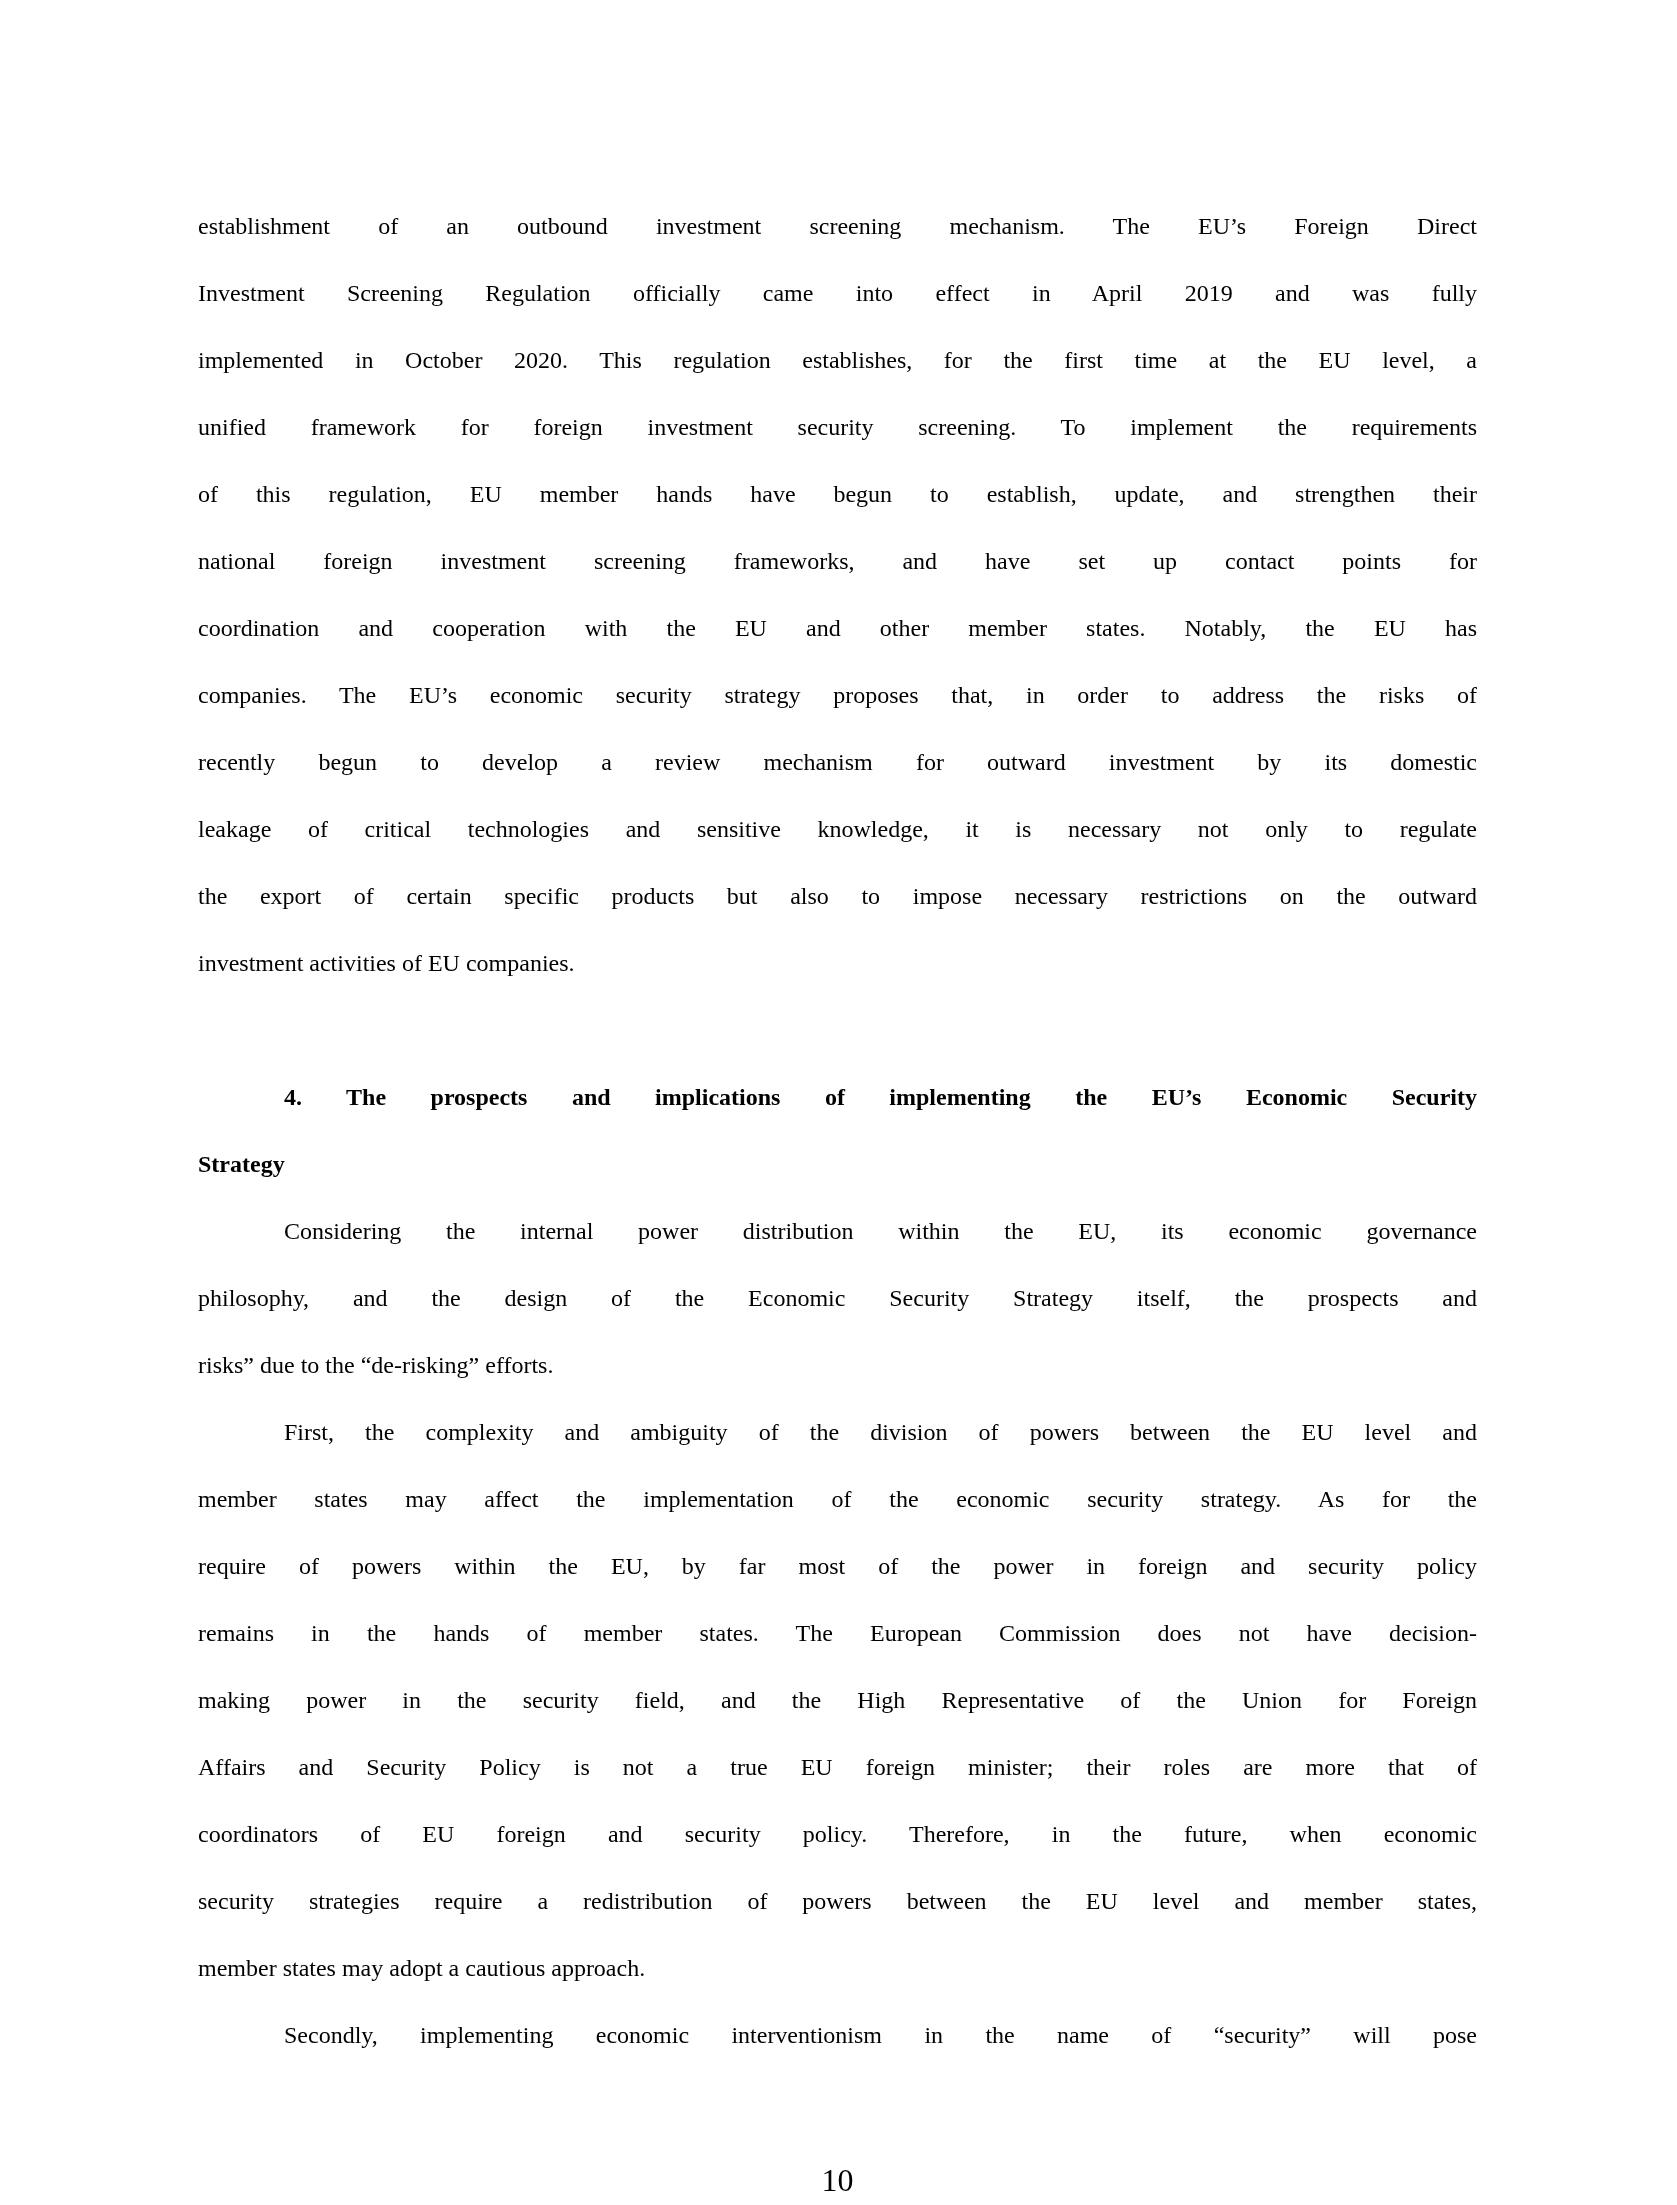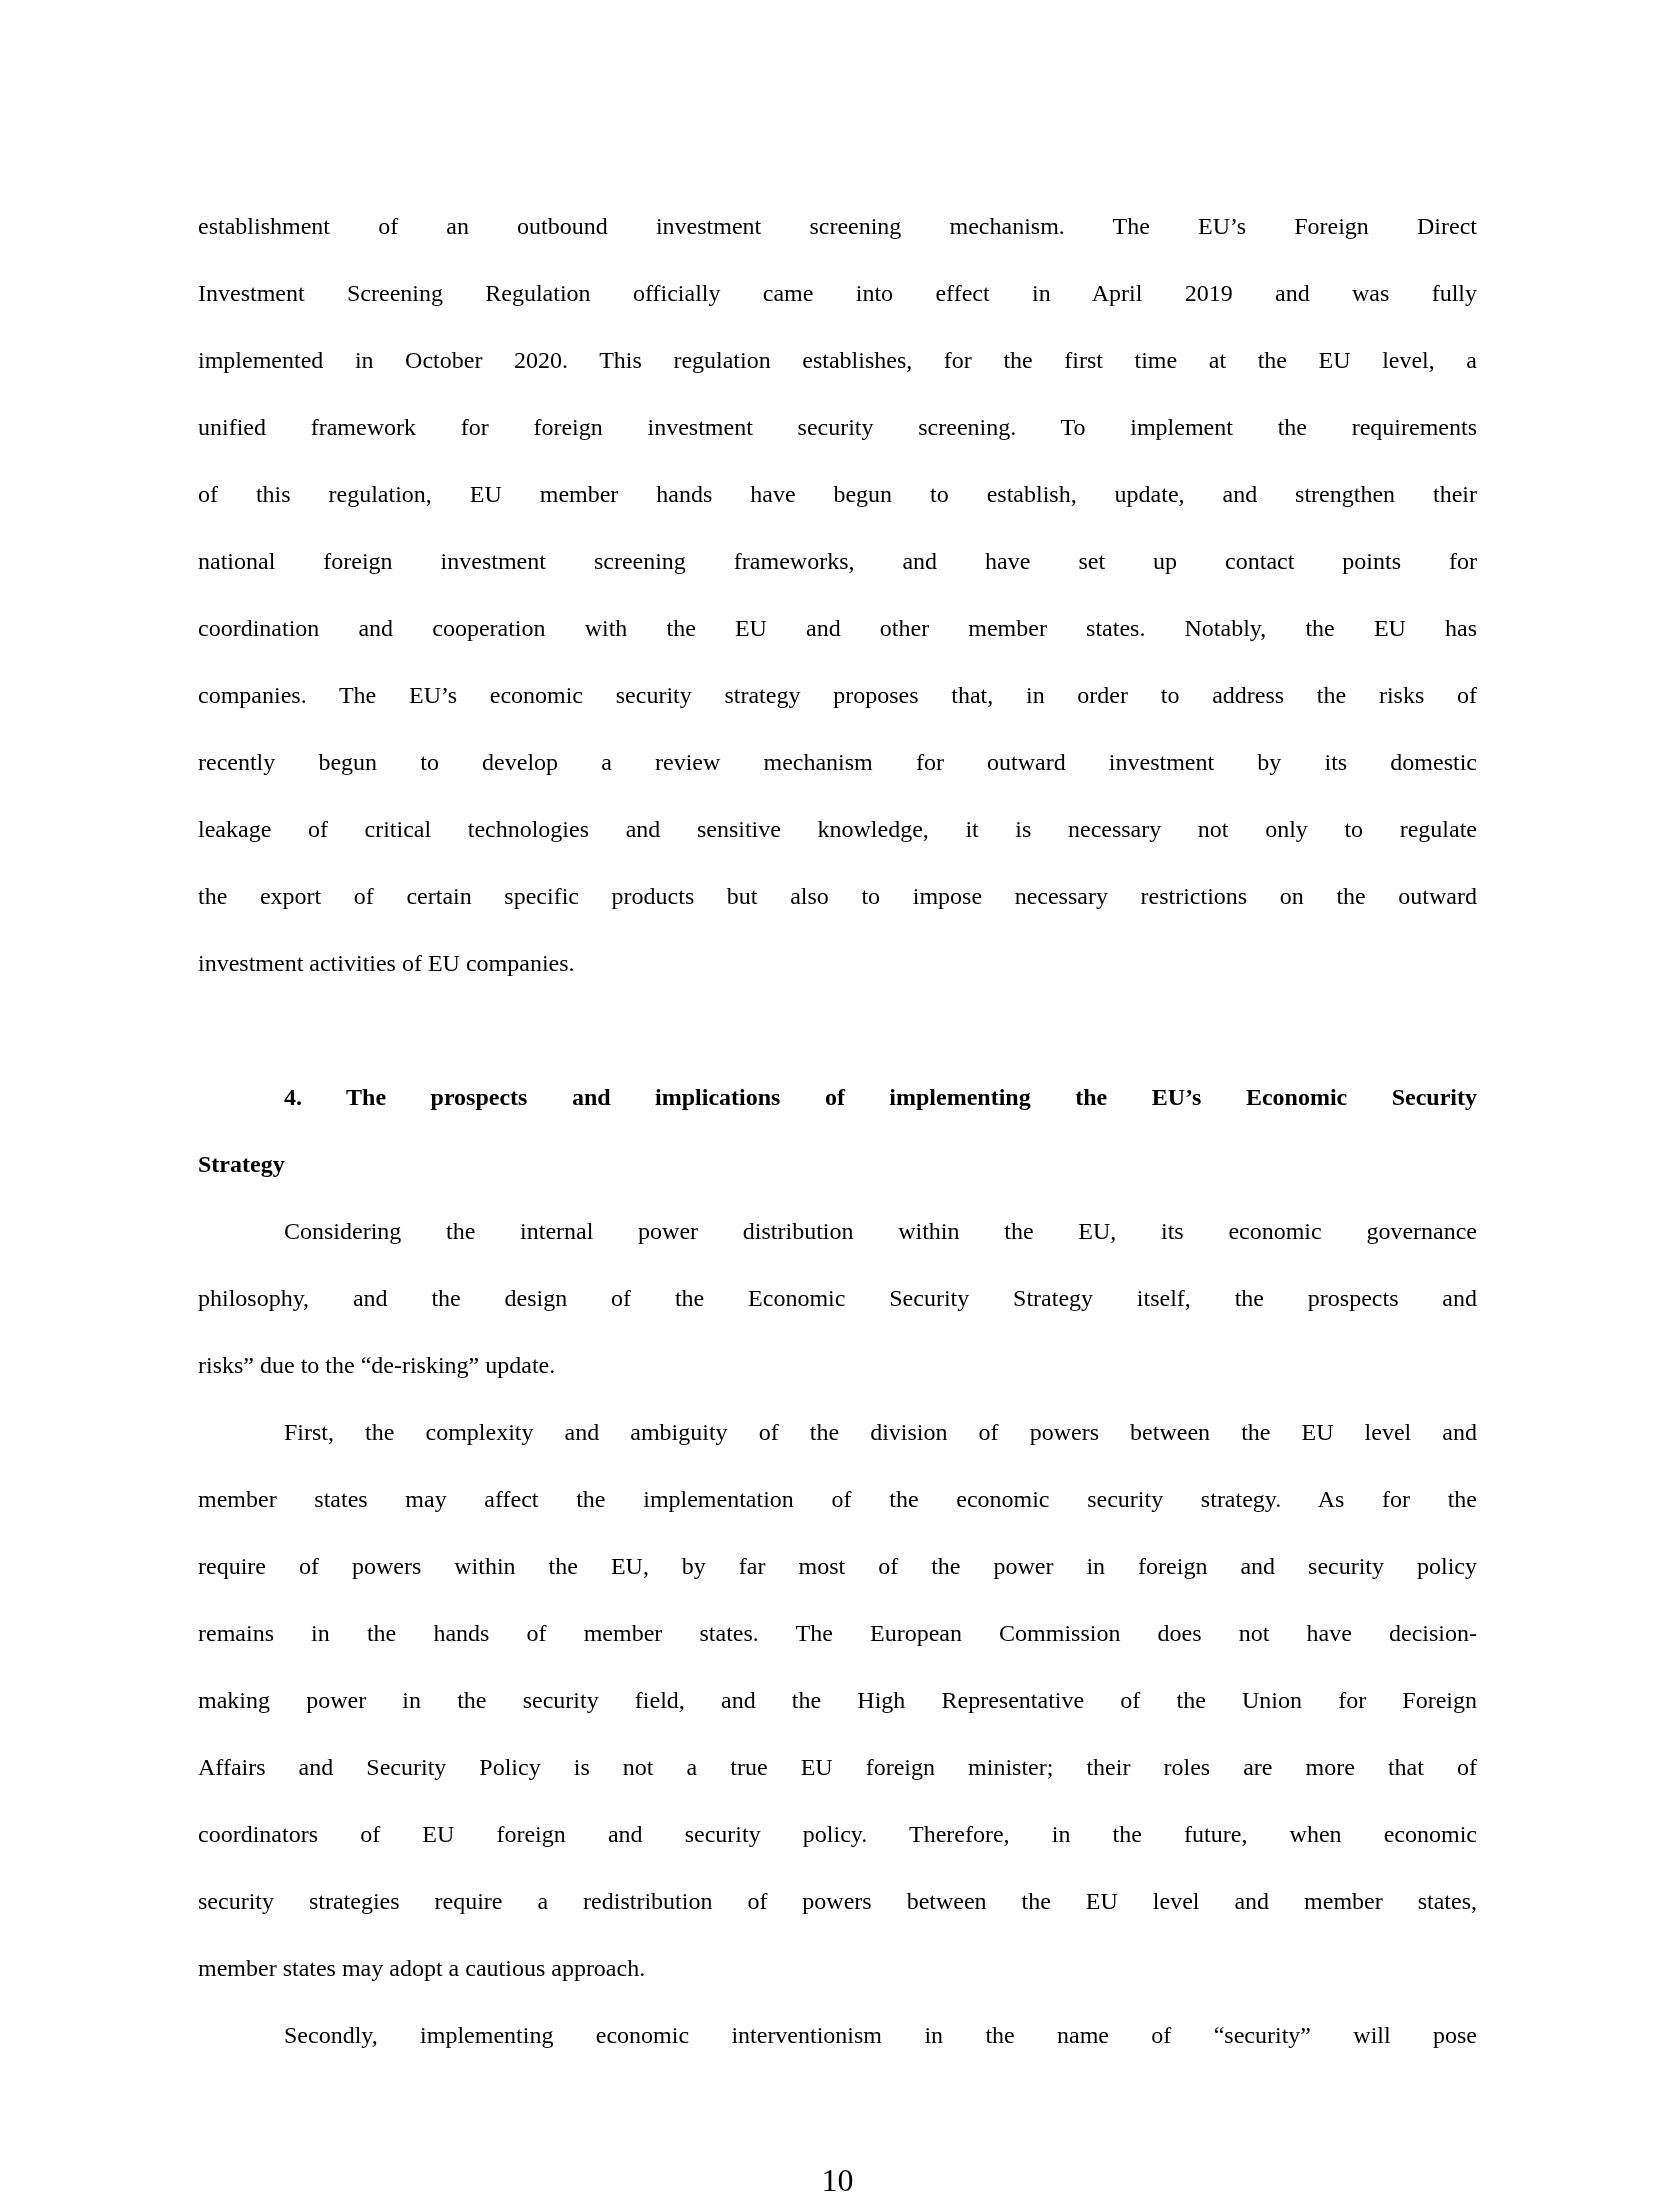--- a/index.html
+++ b/index.html
@@ -72,21 +72,21 @@
         <div class="line jlast">the export of certain specific products but also to impose necessary restrictions on the outward</div>
         <div class="line">investment activities of EU companies.</div>
       </div>
       <div class="paragraph heading">
         <div class="line jlast indent">4. The prospects and implications of implementing the EU’s Economic Security</div>
         <div class="line">Strategy</div>
       </div>
       <div class="paragraph body">
         <div class="line jlast indent">Considering the internal power distribution within the EU, its economic governance</div>
         <div class="line jlast">philosophy, and the design of the Economic Security Strategy itself, the prospects and</div>
-        <div class="line">risks” due to the “de-risking” update.</div>
+        <div class="line">risks” due to the “de-risking” efforts.</div>
       </div>
       <div class="paragraph body">
         <div class="line jlast indent">First, the complexity and ambiguity of the division of powers between the EU level and</div>
         <div class="line jlast">member states may affect the implementation of the economic security strategy. As for the</div>
         <div class="line jlast">require of powers within the EU, by far most of the power in foreign and security policy</div>
         <div class="line jlast">remains in the hands of member states. The European Commission does not have decision-</div>
         <div class="line jlast">making power in the security field, and the High Representative of the Union for Foreign</div>
         <div class="line jlast">Affairs and Security Policy is not a true EU foreign minister; their roles are more that of</div>
         <div class="line jlast">coordinators of EU foreign and security policy. Therefore, in the future, when economic</div>
         <div class="line jlast">security strategies require a redistribution of powers between the EU level and member states,</div>

